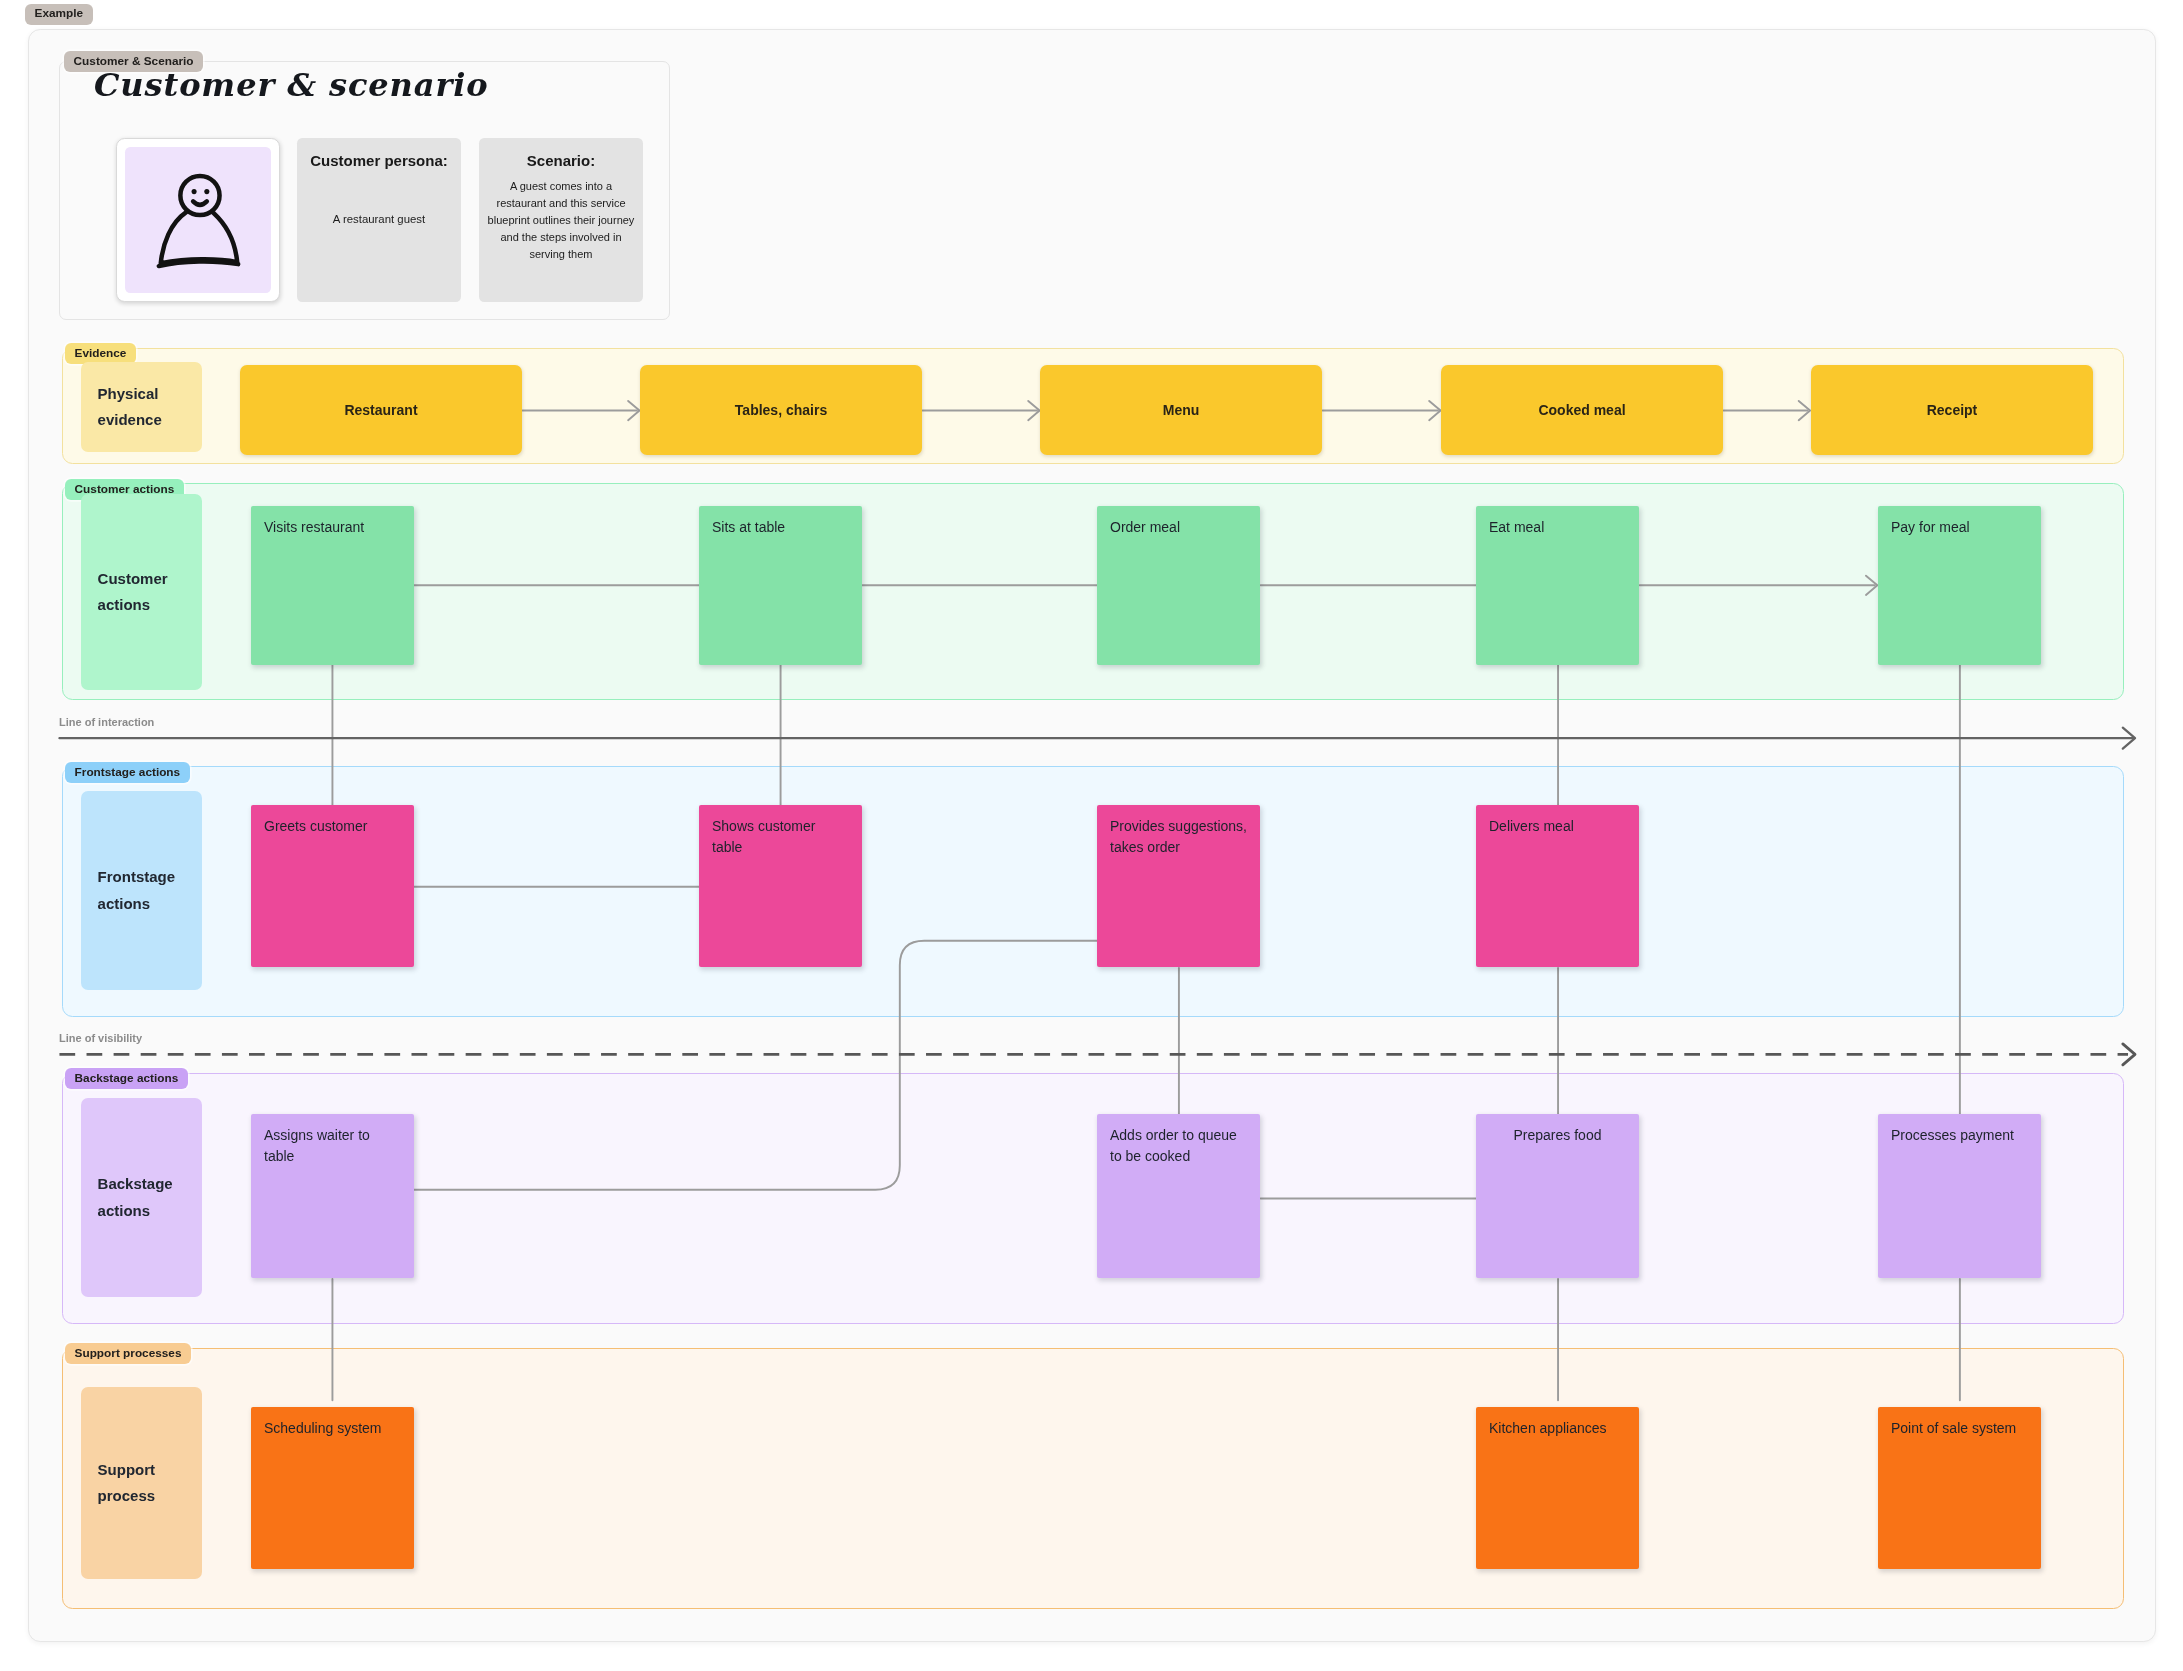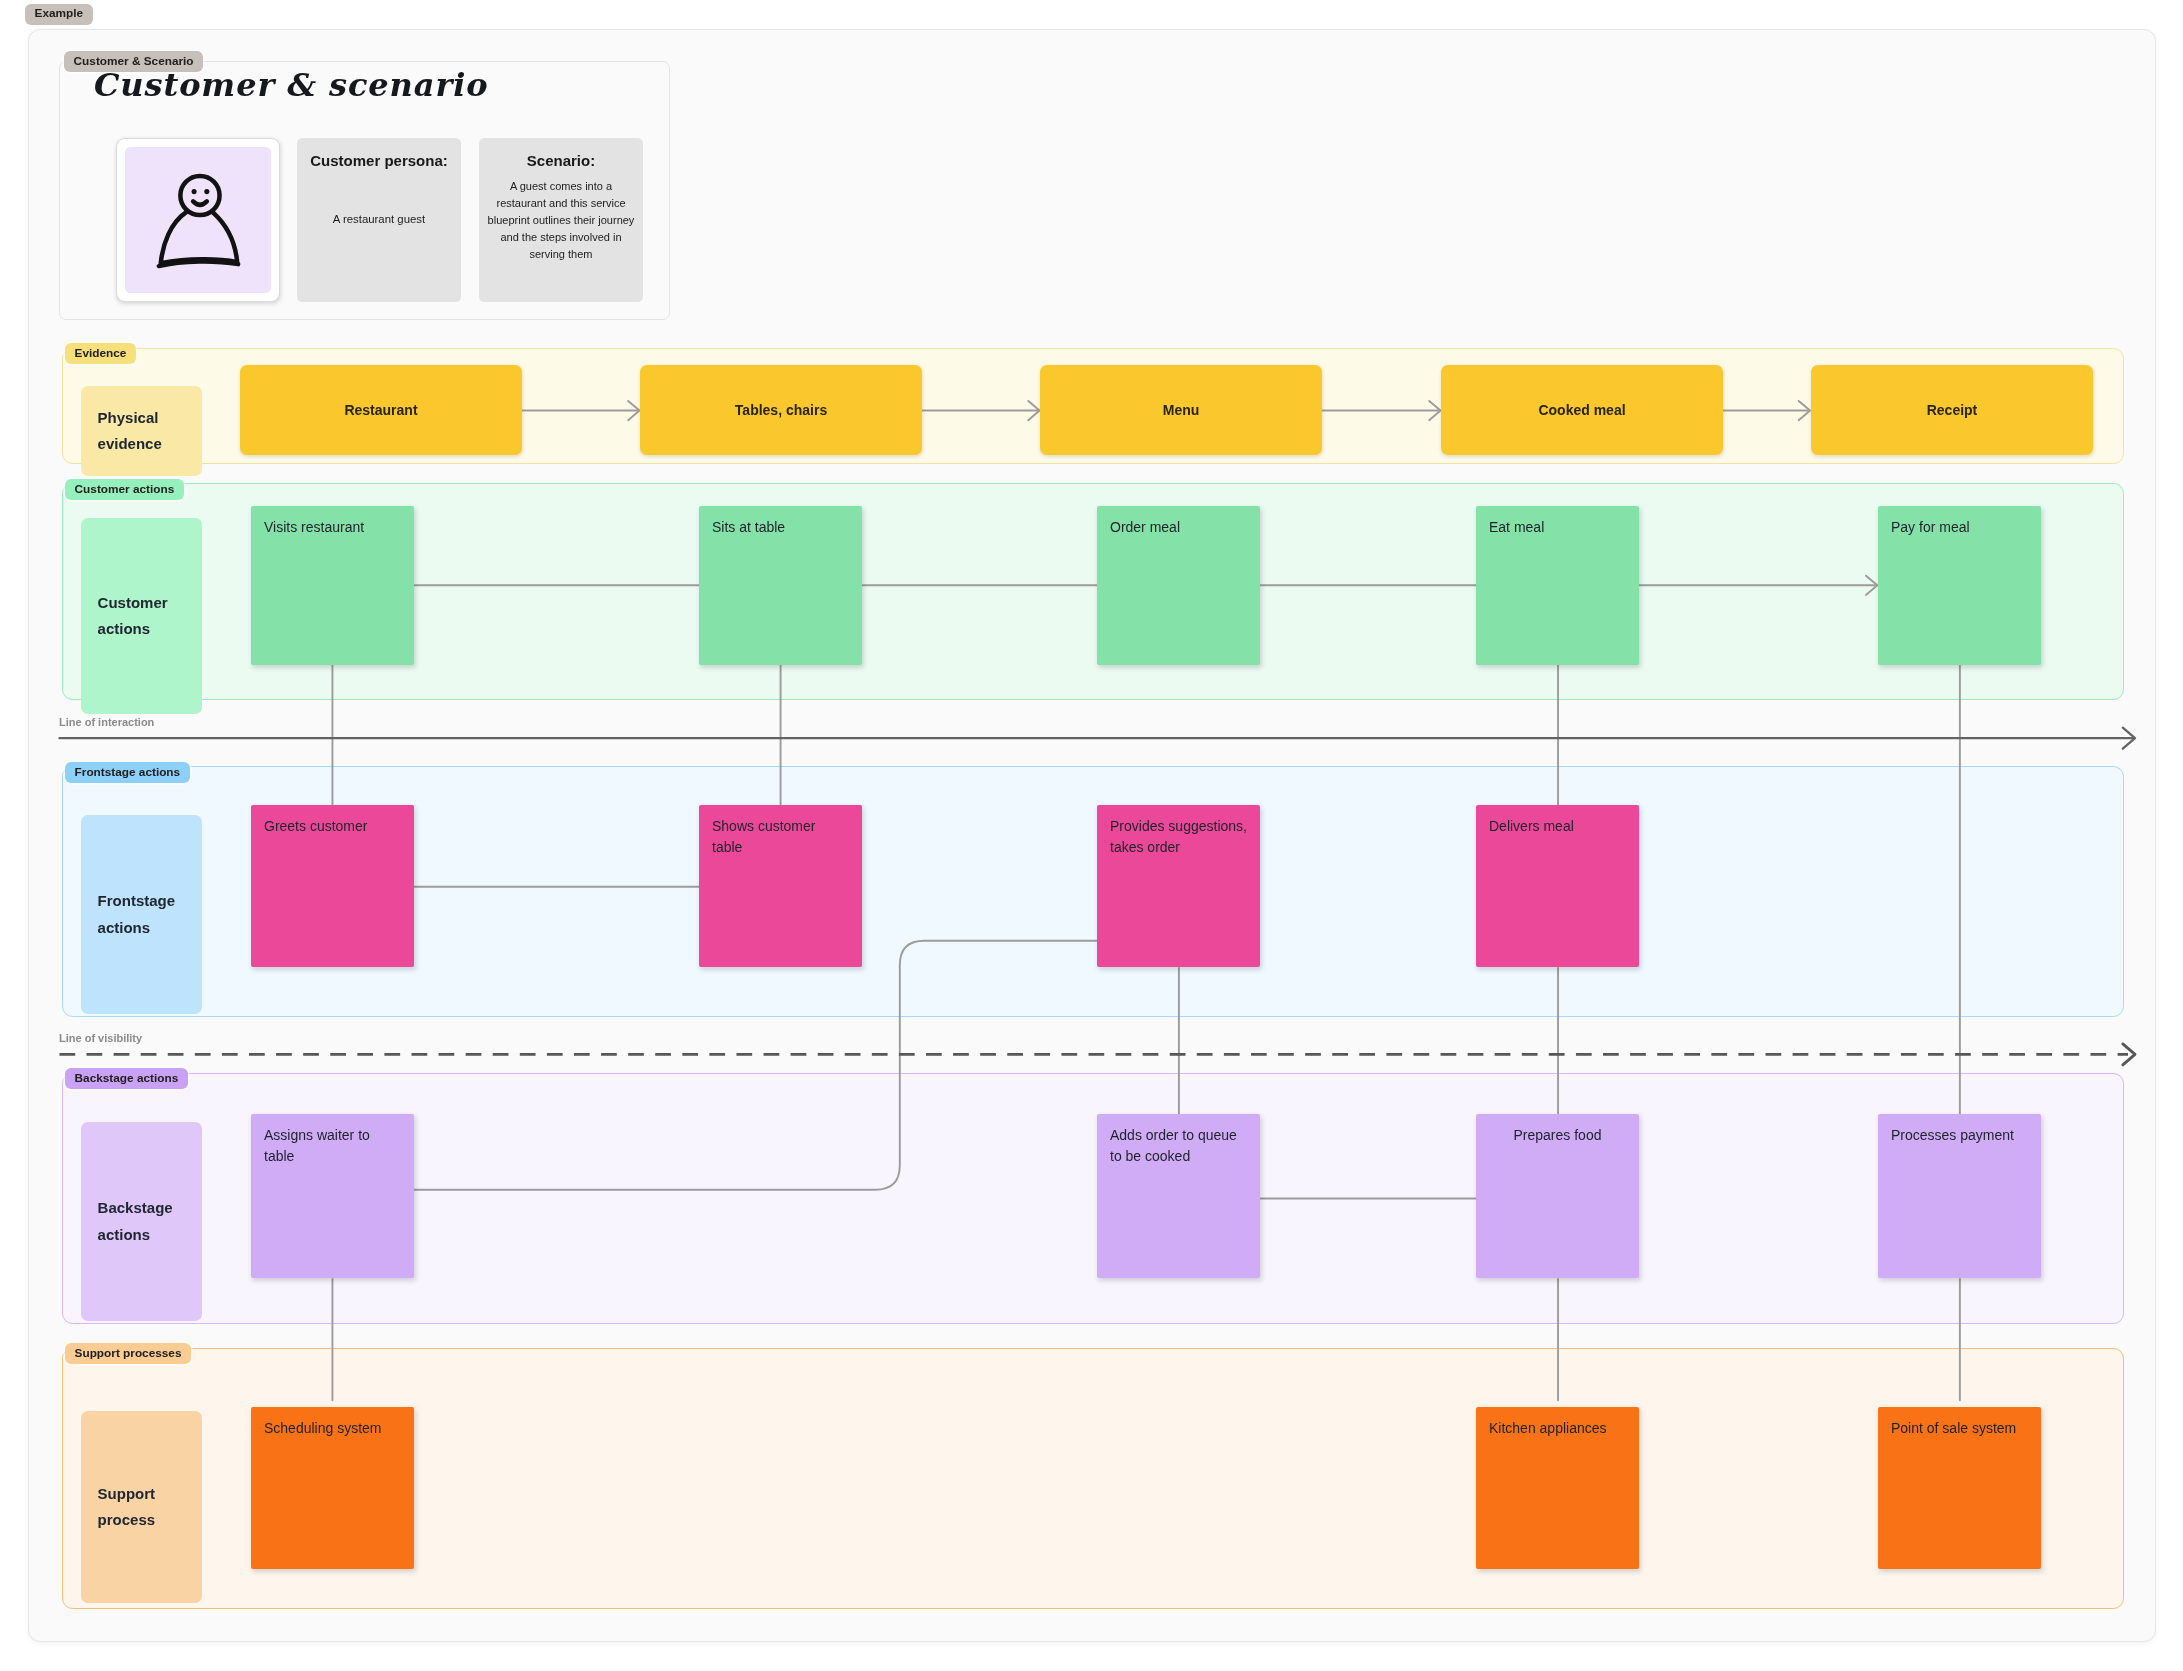--- a/index.html
+++ b/index.html
@@ -54,21 +54,21 @@
   
   .lane{border-radius:10.5px;border:1.3px solid;left:62px;width:2062px;}
   .lane-evidence{background:#fefae8;border-color:#f3e19e;}
   .lane-customer{background:#ecfbf2;border-color:#97efbd;}
   .lane-frontstage{background:#eff9ff;border-color:#a5dafb;}
   .lane-backstage{background:#f9f5fe;border-color:#d6b8f8;}
   .lane-support{background:#fef6ed;border-color:#f5be74;}
   
   .lane-label{
     left:81px;width:121px;border-radius:7px;display:flex;align-items:center;
-    padding-left:16.6px;padding-right:8.7px;font-size:15px;font-weight:700;line-height:1.75;color:#212731;margin-top:24px;
+    padding-left:16.6px;padding-right:8.7px;font-size:15px;font-weight:700;line-height:1.75;color:#212731;
   }
   .label-evidence{background:#fae8a6;}
   .label-customer{background:#aff5cc;}
   .label-frontstage{background:#bde4fc;}
   .label-backstage{background:#dfc7fa;}
   .label-support{background:#f9d3a4;}
   
   .sticky{
     width:163px;padding:11.4px 13px;font-size:14px;font-weight:500;line-height:1.5;color:#1d222b;
     box-shadow:1.7px 2.6px 5.2px rgba(40,45,60,0.18);border-radius:2px;

